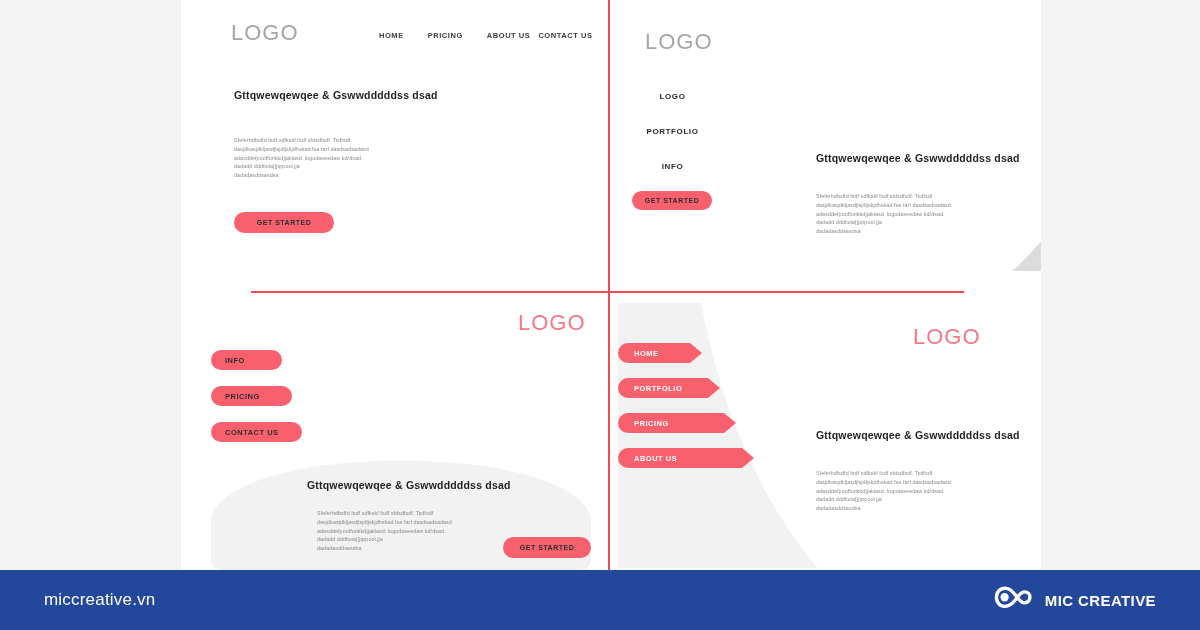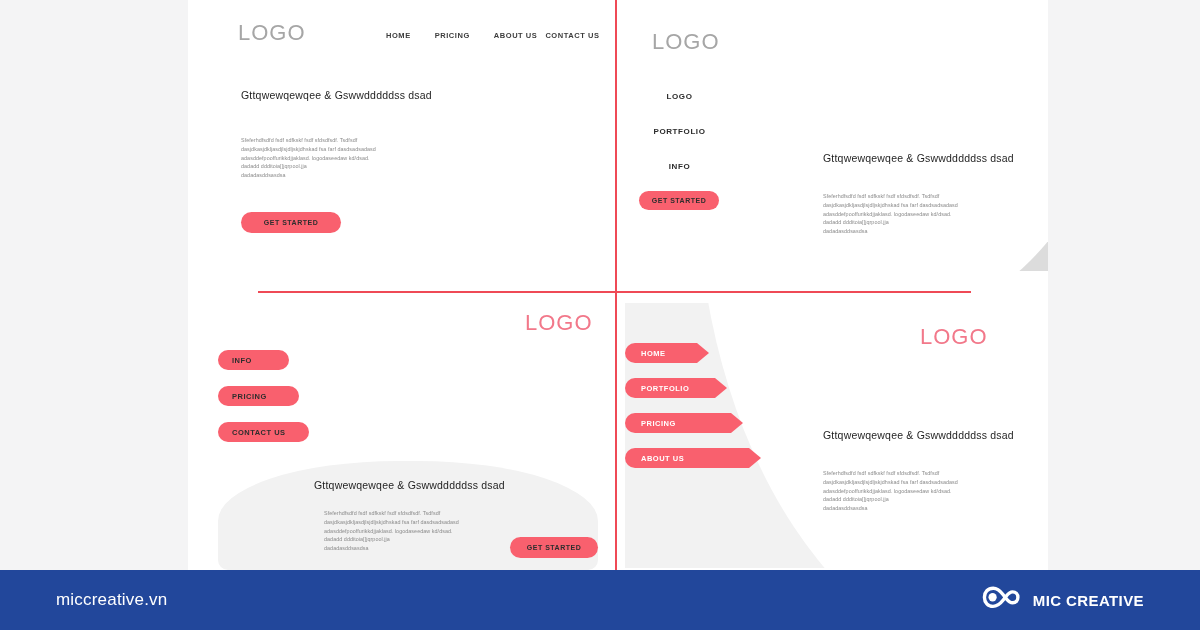--- a/index.html
+++ b/index.html
@@ -12,21 +12,21 @@
 
   .page { position: relative; width: 1200px; height: 630px; }
 
   
   .gutter-left  { position:absolute; left:0;    top:0; width:170px;  height:570px; background:#f4f4f5; }
   .gutter-right { position:absolute; left:1030px; top:0; width:170px; height:570px; background:#f4f4f5; }
 
   
   .canvas {
     position: absolute;
-    left: 188px; top: 0;
+    left: 181px; top: 0;
     width: 860px; height: 570px;
     background: #ffffff;
     overflow: hidden;
   }
 
   
   .divider-v {
     position:absolute; left:427px; top:0; width:2px; height:570px;
     background:#ef4a56;
   }
@@ -57,21 +57,21 @@
   .topnav {
     position:absolute; display:flex; gap:24px; align-items:center;
   }
   .topnav .navlink {
     font-size: 7.5px; letter-spacing: .55px; color:#3c3c3c; font-weight:700;
     white-space: nowrap;
   }
 
   
   .headline {
-    font-size: 10.5px; font-weight: 400; color: #1f1f1f;
+    font-size: 10.5px; font-weight: 700; color: #1f1f1f;
     letter-spacing: .2px; white-space: nowrap;
     position: absolute;
   }
   .bodycopy {
     font-size: 5.4px; line-height: 1.62; color: #8c8c8c;
     position: absolute; white-space: pre-line; letter-spacing: .05px;
   }
 
   
   .pill {
@@ -149,21 +149,21 @@
     content:""; position:absolute; right:-11px; top:0;
     width:22px; height:20px; background:#f9606e;
     border-radius: 0 11px 11px 0;
   }
 
   
   .footer {
     position:absolute; left:0; top:570px; width:1200px; height:60px;
     background:#22479b;
     display:flex; align-items:center; justify-content:space-between;
-    padding: 0 56px;
+    padding: 0 44px;
   }
   .footer-url {
     color:#ffffff; font-size:17px; letter-spacing:.2px;
   }
   .footer-brand { display:flex; align-items:center; gap:10px; }
   .footer-brand-text {
     color:#ffffff; font-size:15px; font-weight:700; letter-spacing:.4px;
   }
 </style>
 </head>

